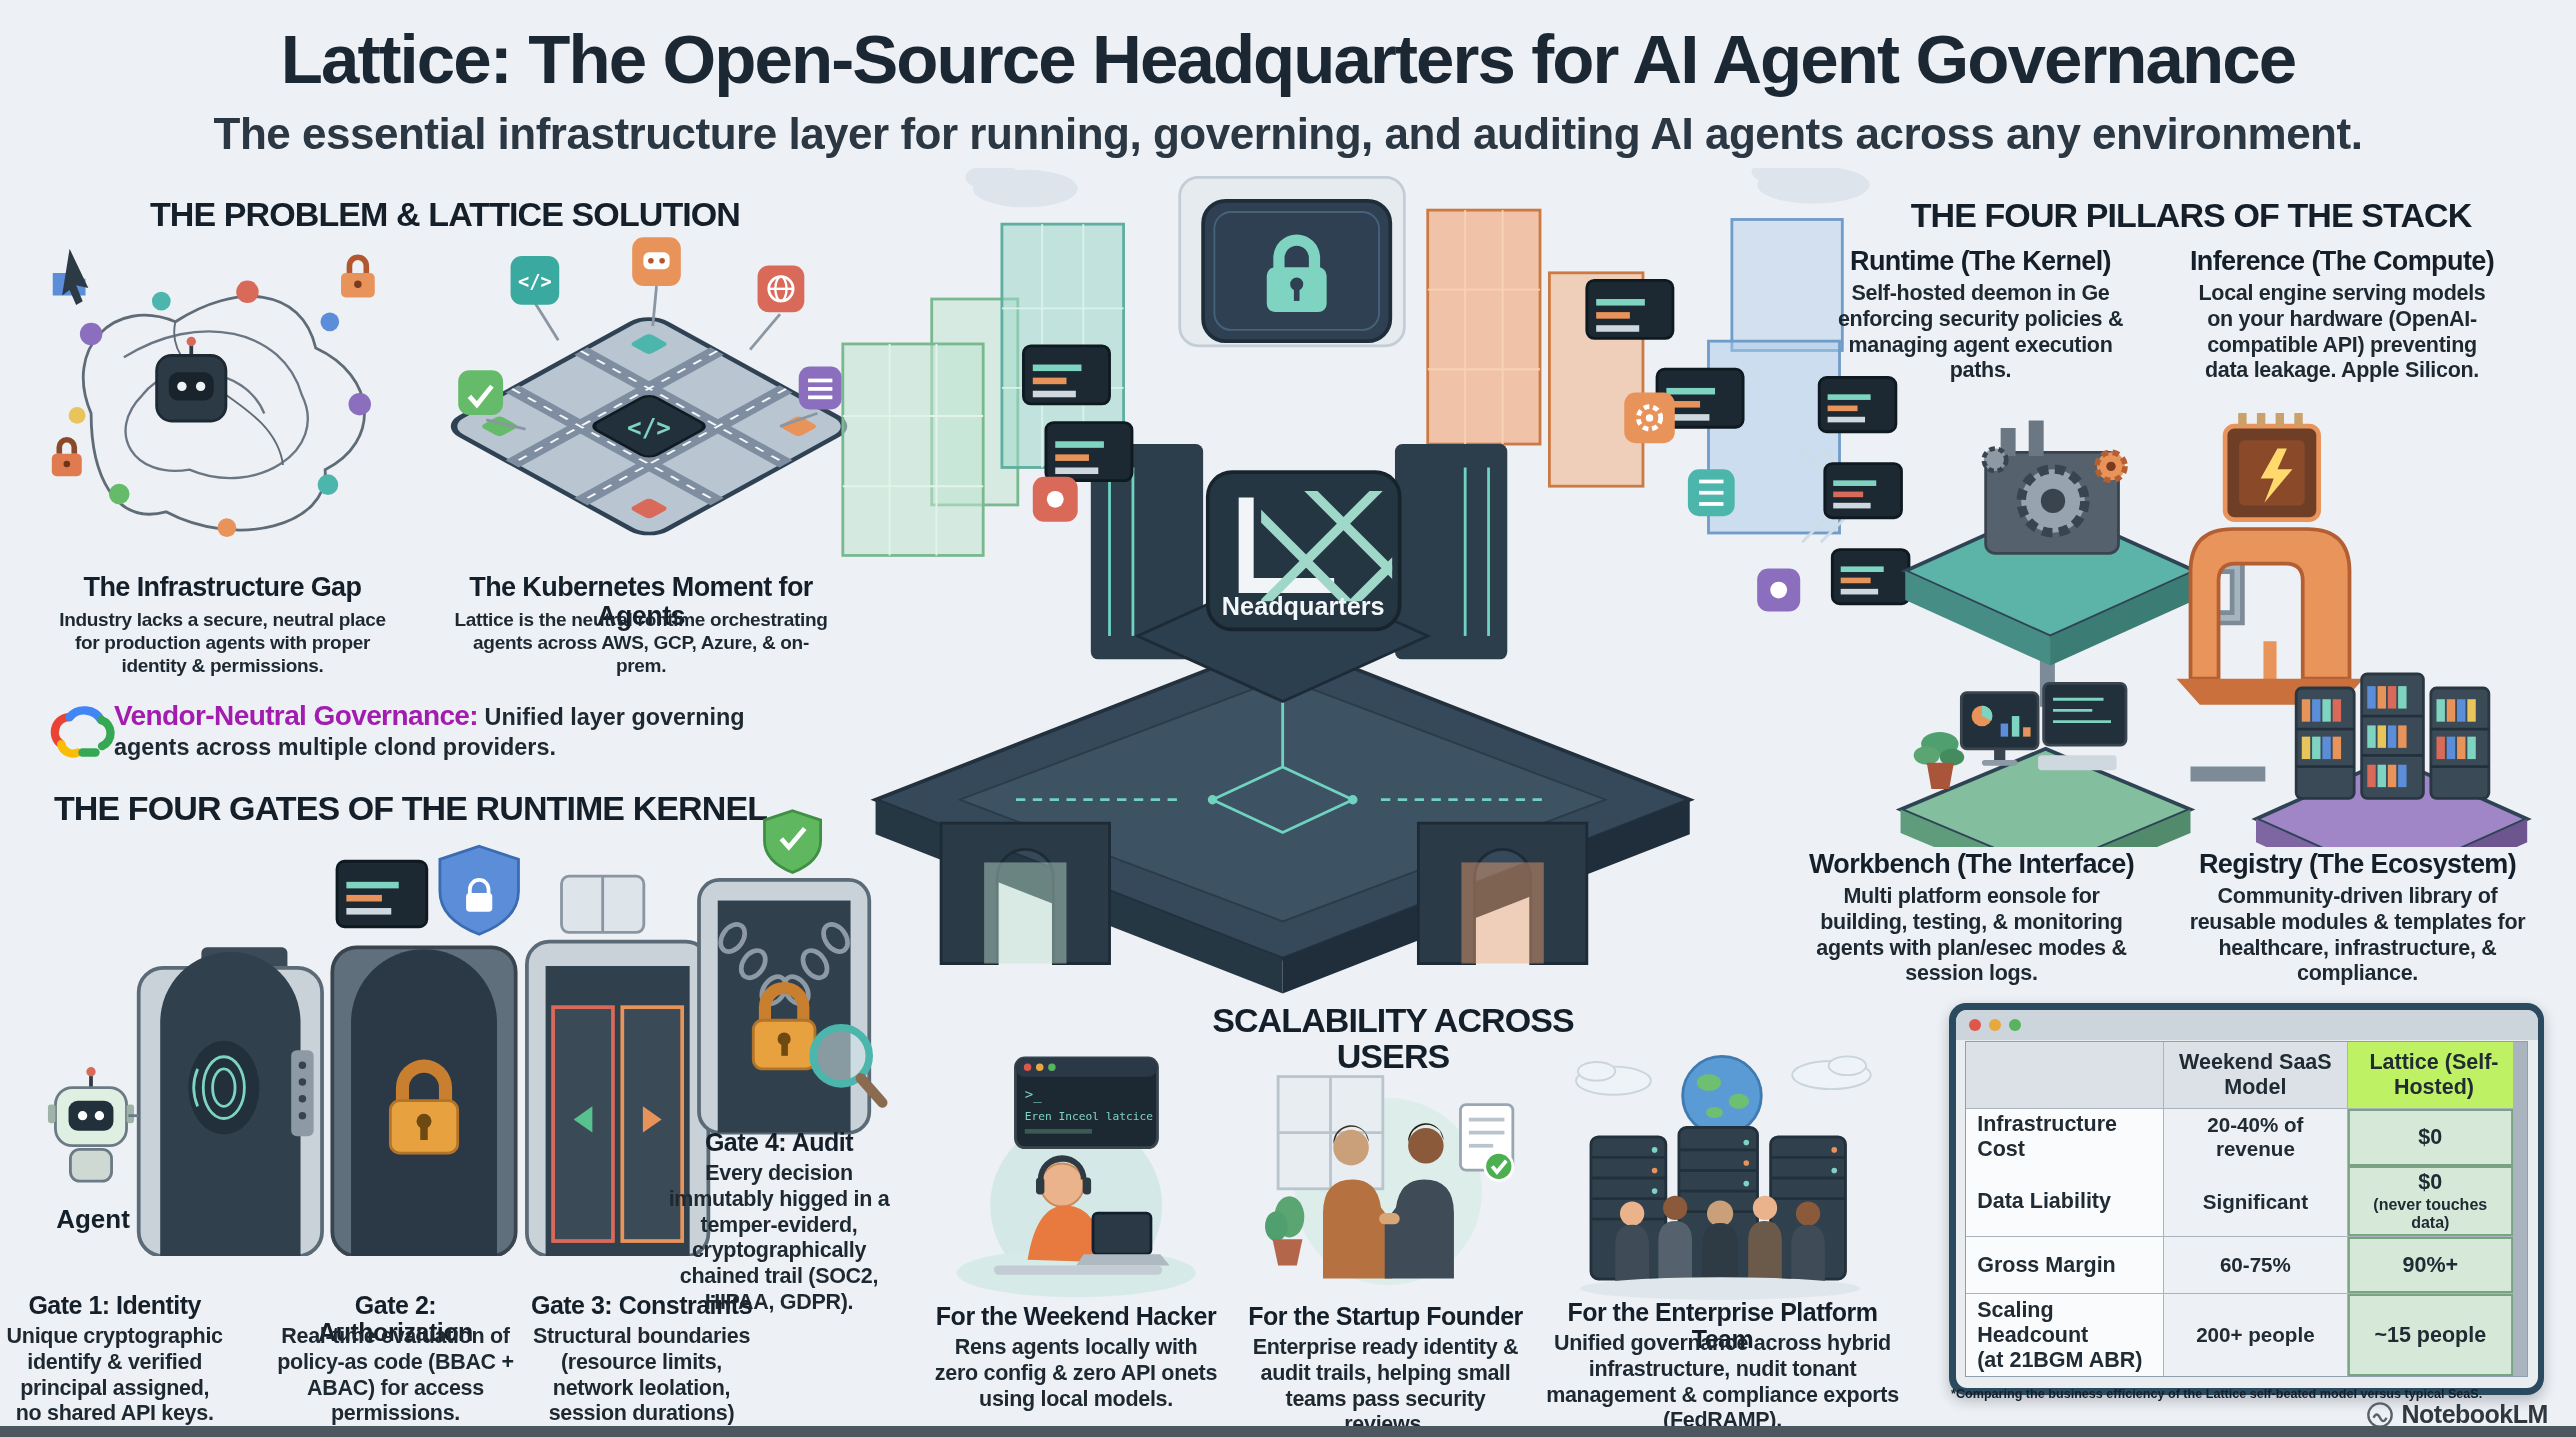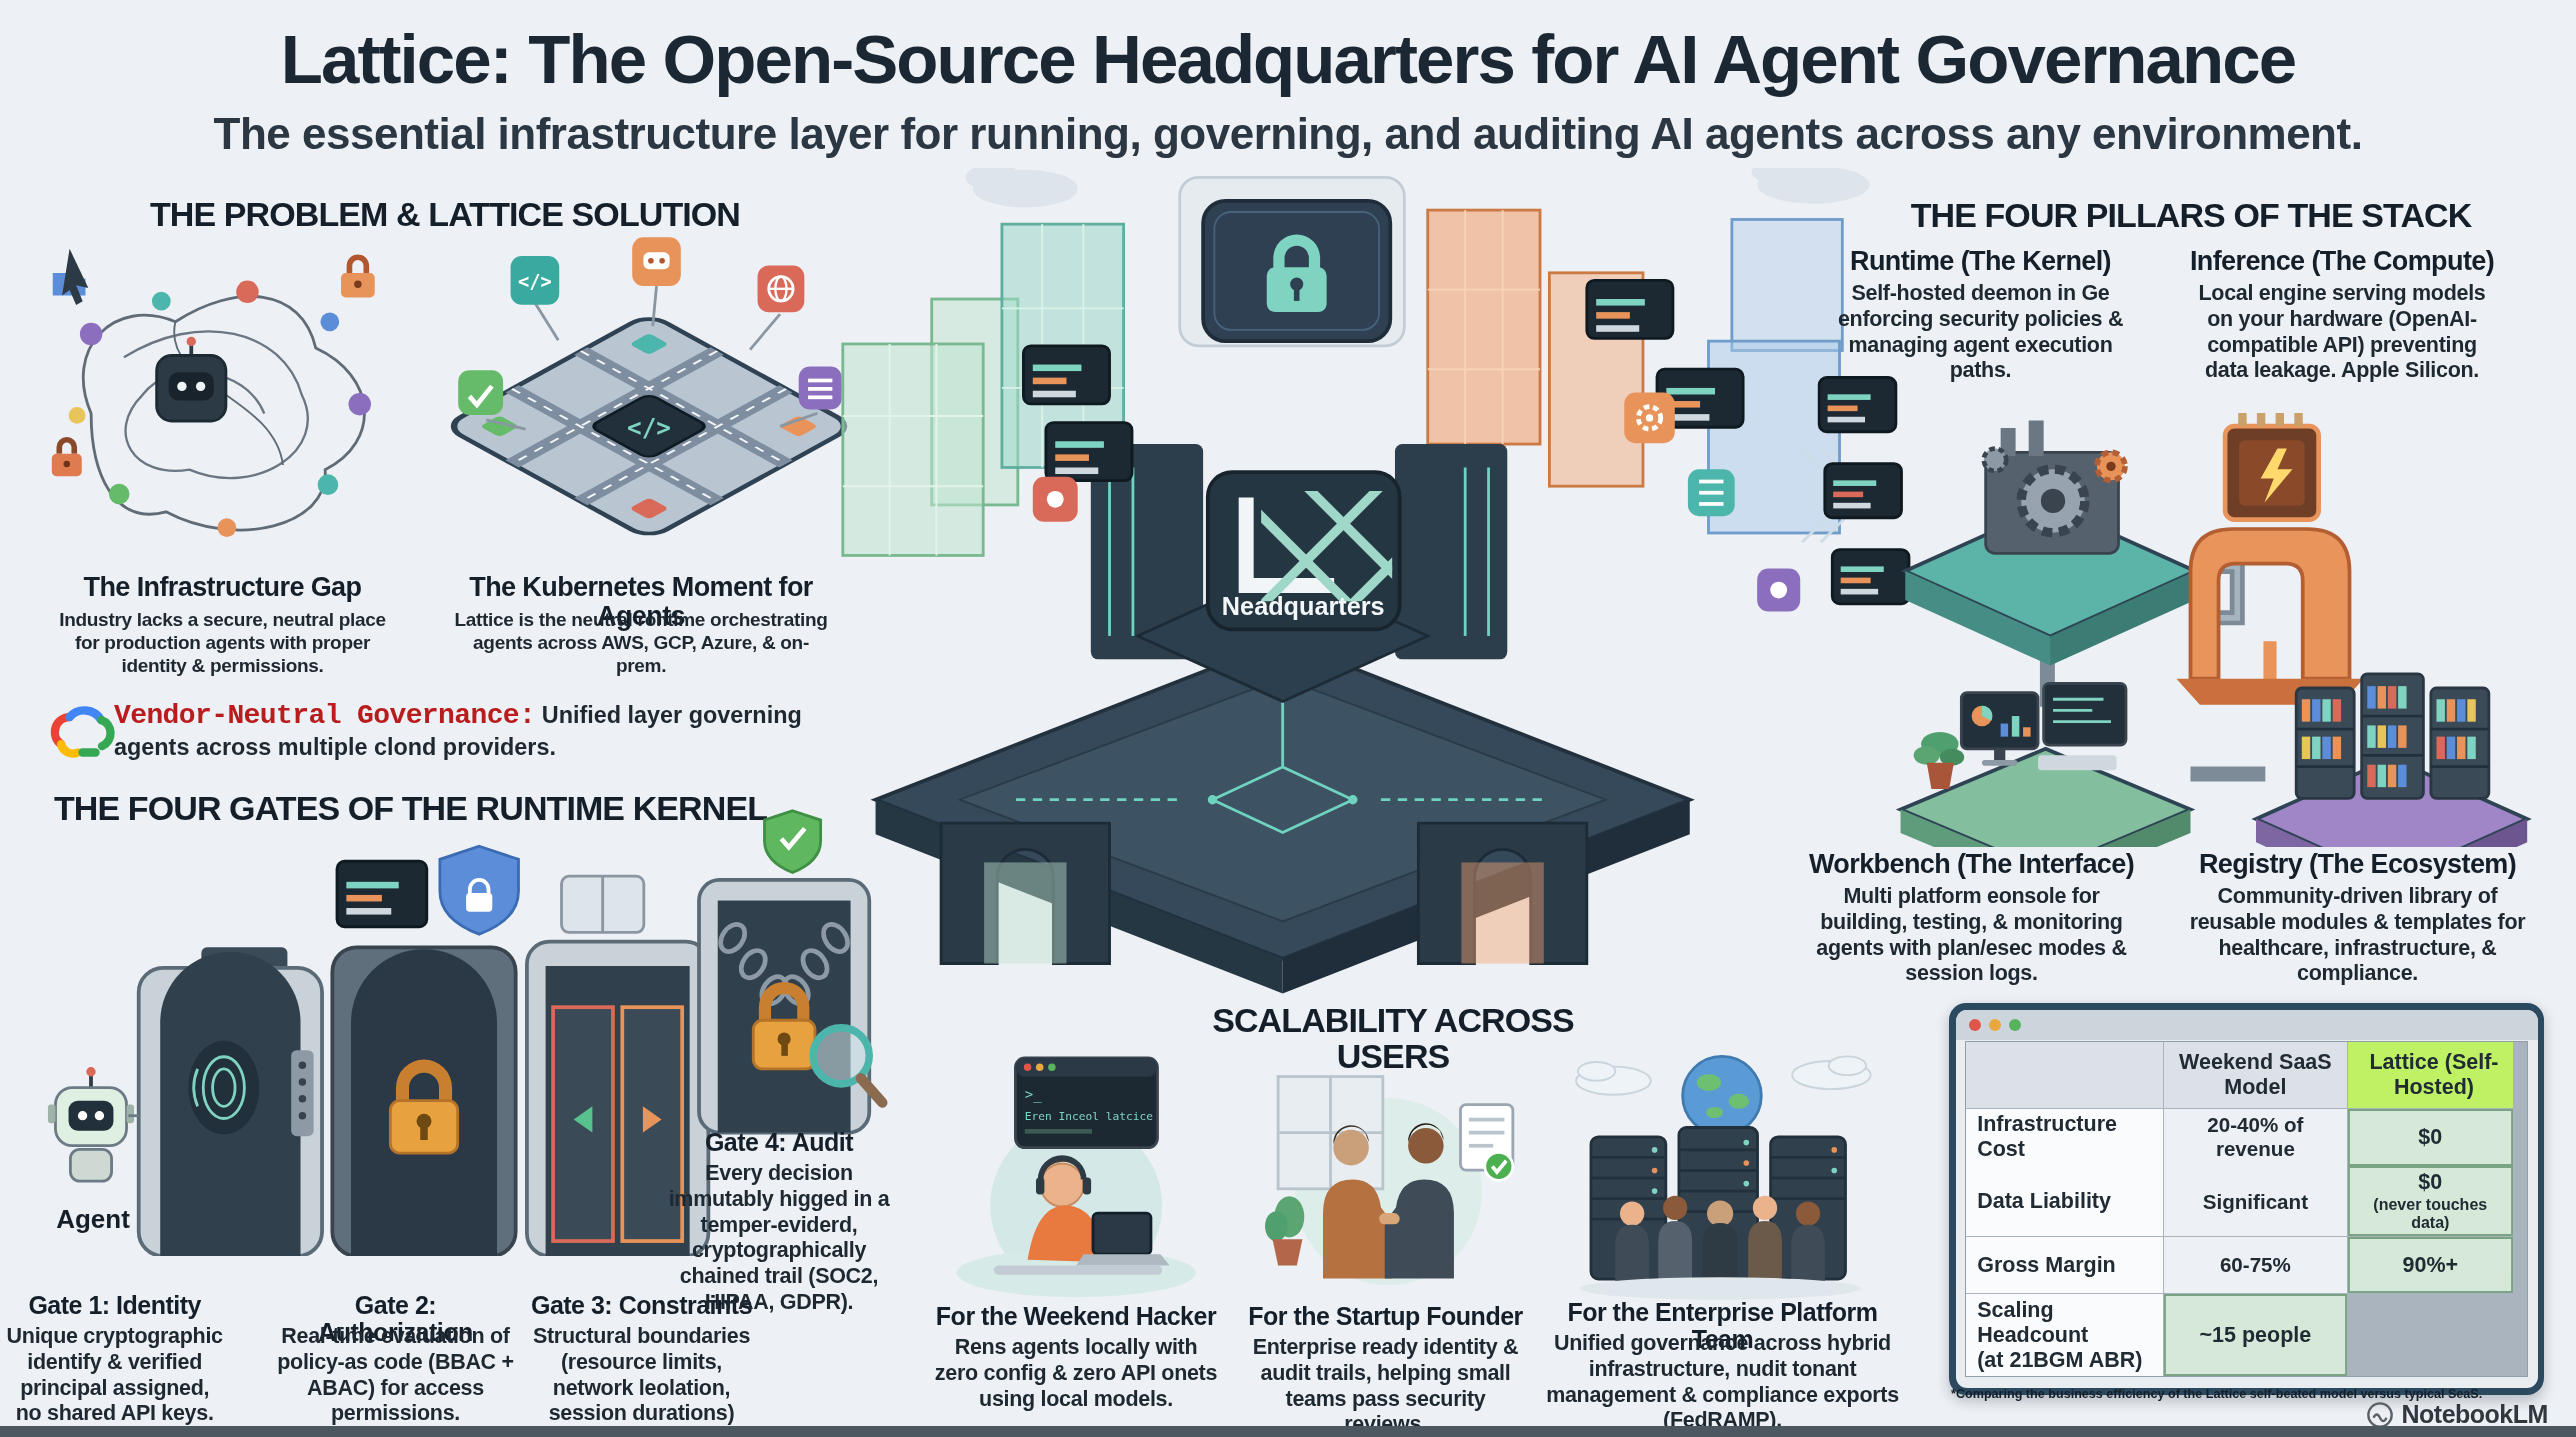--- a/index.html
+++ b/index.html
@@ -8,21 +8,21 @@
   .abs{position:absolute;}
   .ctr{text-align:center;}
   .title{font-weight:800;font-size:69px;letter-spacing:-1.9px;color:#1b2833;line-height:1.05;}
   .subtitle{font-weight:600;font-size:44px;letter-spacing:-0.5px;color:#2b3742;}
   .sec{font-weight:800;font-size:34px;letter-spacing:-0.9px;color:#141f2a;line-height:1.05;}
   .bt{font-weight:800;font-size:27px;letter-spacing:-0.6px;color:#141f2a;line-height:1.08;}
   .bb{font-weight:700;font-size:19px;letter-spacing:-0.3px;color:#1e2831;line-height:1.22;}
   .bt2{font-weight:800;font-size:25px;letter-spacing:-0.5px;color:#141f2a;line-height:1.08;}
   .bb2{font-weight:700;font-size:21.5px;letter-spacing:-0.3px;color:#1e2831;line-height:1.2;}
   .vendor{font-weight:700;font-size:23.4px;line-height:1.25;color:#1e2831;text-align:left;}
-  .vendor b{font-weight:800;font-size:28px;letter-spacing:-0.6px;color:#b91c1c;font-family:Liberation Mono, monospace;}
+  .vendor b{font-weight:800;font-size:28px;letter-spacing:-0.6px;color:#a21caf;}
   
   .bwindow{left:1949px;top:1003px;width:582px;background:#2b4a60;border-radius:17px;padding:6.6px;
            box-shadow:0 5.6px 13px rgba(20,35,50,.25);}
   .bwin-in{background:#e9edf0;border-radius:11.2px;overflow:hidden;}
   .btitlebar{height:30px;background:#ccd5dc;display:flex;align-items:center;padding-left:13px;gap:8.4px;}
   .dot{width:12px;height:12px;border-radius:50%;}
   .btitle{font-weight:800;font-size:24px;letter-spacing:-0.5px;color:#15202a;text-align:center;padding:9.4px 0 7.5px 0;}
   .btable{margin:1.9px 9.4px 11.2px 9.4px;border:1.9px solid #8fa0ac;display:grid;
           grid-template-columns:197px 183px 165px;background:#aab4be;grid-gap:0.9px;}
   .bc{display:flex;flex-direction:column;align-items:center;justify-content:center;background:#edf0f4;
@@ -719,20 +719,21 @@
       <div class="bc blabel" style="min-height:49px;">
           <span>Gross Margin</span>
         </div>
       <div class="bc">60-75%</div>
       <div class="bc blat">90%+</div>
 
       <div class="bc blabel" style="min-height:62px;">
         <span>Scaling Headcount</span>
         <span>(at 21BGM ABR)</span>
       </div>
+      <div class="bc">200+ people</div>
       <div class="bc blat">~15 people</div>
     </div>
   </div>
 </div>
 
 <div class="abs footnote" style="left:1951px;top:1387px;">*Comparing the business efficiency of the Lattice self-beated model versus typical SeaS.</div>
 
 <div class="abs wm" style="left:2366px;top:1400px;">
   <svg width="28" height="28" viewBox="0 0 30 30">
     <circle cx="15" cy="15" r="12.5" fill="none" stroke="#5a6169" stroke-width="2.5"></circle>

